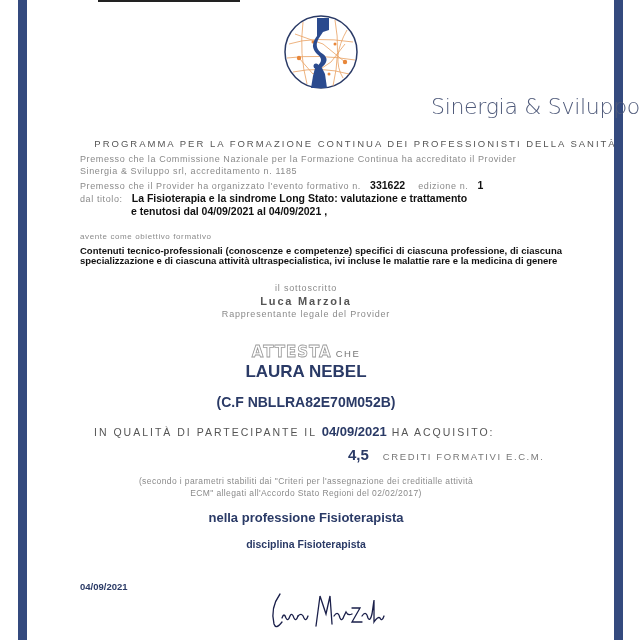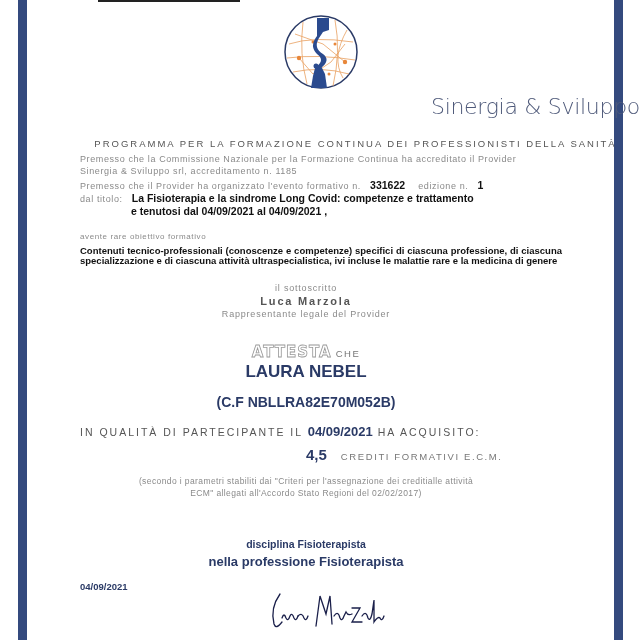--- a/index.html
+++ b/index.html
@@ -16,27 +16,27 @@
   .objective { position: absolute; left: 80px; width: 482px; top: 246px; font-size: 9.5px; line-height: 9.5px; font-weight: bold; color: #111; text-align: justify; }
   .center { position: absolute; left: 0; width: 612px; text-align: center; }
   .sottoscritto { top: 283px; font-size: 9px; color: #8a8a8a; letter-spacing: 0.8px; }
   .luca { top: 295px; font-size: 11px; color: #555; font-weight: bold; letter-spacing: 1.8px; text-align: center; }
   .rappr { top: 309px; font-size: 9px; color: #8a8a8a; letter-spacing: 0.8px; }
   .attesta { top: 343px; font-size: 15px; letter-spacing: 1px; }
   .attesta .outline { color: #fff; -webkit-text-stroke: 0.8px #999; font-weight: bold; font-family: "DejaVu Sans", sans-serif; }
   .attesta .che { font-size: 9.5px; color: #777; letter-spacing: 1.5px; margin-left: 4px; }
   .name { top: 362px; font-size: 17px; font-weight: bold; color: #2a3a66; }
   .cf { top: 394px; font-size: 14px; font-weight: bold; color: #2a3a66; }
-  .qualita { position: absolute; left: 80px; top: 424px; font-size: 10.5px; color: #555; letter-spacing: 2px; white-space: nowrap; }
+  .qualita { position: absolute; left: 94px; top: 424px; font-size: 10.5px; color: #555; letter-spacing: 2px; white-space: nowrap; }
   .qualita .date { font-size: 13px; font-weight: bold; color: #2a3a66; letter-spacing: 0; }
   .credits { position: absolute; left: 306px; top: 446px; white-space: nowrap; }
-  .credits .num { font-size: 15px; font-weight: bold; color: #2a3a66; }
+  .credits .num { font-size: 15px; font-weight: bold; color: #2a3a66; margin-left: 42px; }
   .credits .label { font-size: 9.5px; color: #777; letter-spacing: 1.6px; margin-left: 14px; }
   .secondo { top: 475px; font-size: 8.5px; color: #8a8a8a; line-height: 12px; letter-spacing: 0.4px; }
-  .professione { top: 510px; font-size: 13px; font-weight: bold; color: #2a3a66; margin-top: 44px; }
+  .professione { top: 510px; font-size: 13px; font-weight: bold; color: #2a3a66; }
   .disciplina { top: 538px; font-size: 10.5px; font-weight: bold; color: #2a3a66; }
   .date-bottom { position: absolute; left: 80px; top: 581px; font-size: 9.5px; font-weight: bold; color: #2a3a66; }
   .signature { position: absolute; left: 266px; top: 588px; width: 120px; height: 45px; }
 </style>
 </head>
 <body>
 
 <div class="border-left"></div>
 <div class="border-right"></div>
 <div class="top-strip"></div>
@@ -71,25 +71,25 @@
 <div class="line grey" style="top:154px;">Premesso che la Commissione Nazionale per la Formazione Continua ha accreditato il Provider</div>
 <div class="line grey" style="top:166px;">Sinergia &amp; Sviluppo srl, accreditamento n. 1185</div>
 <div class="line grey" style="top:179px;">
   <span>Premesso che il Provider ha organizzato l'evento formativo n.</span>
   <span class="bold-black" style="margin-left:6px;">331622</span>
   <span style="margin-left:10px;">edizione n.</span>
   <span class="bold-black" style="margin-left:6px;">1</span>
 </div>
 <div class="line grey" style="top:192px;">
   <span>dal titolo:</span>
-  <span class="bold-black" style="margin-left:6px;">La Fisioterapia e la sindrome Long Covid: competenze e trattamento</span>
+  <span class="bold-black" style="margin-left:6px;">La Fisioterapia e la sindrome Long Stato: valutazione e trattamento</span>
 </div>
 <div class="line bold-black" style="top:205px; left:131px;">e tenutosi dal 04/09/2021 al 04/09/2021 ,</div>
 
-<div class="line grey" style="top:232px; font-size:8px;">avente rare obiettivo formativo</div>
+<div class="line grey" style="top:232px; font-size:8px;">avente come obiettivo formativo</div>
 <div class="objective">Contenuti tecnico-professionali (conoscenze e competenze) specifici di ciascuna professione, di ciascuna specializzazione e di ciascuna attività ultraspecialistica, ivi incluse le malattie rare e la medicina di genere</div>
 
 <div class="center sottoscritto">il sottoscritto</div>
 <div class="center luca">Luca Marzola</div>
 <div class="center rappr">Rappresentante legale del Provider</div>
 
 <div class="center attesta">
   <span class="outline">ATTESTA</span><span class="che">CHE</span>
 </div>
 <div class="center name">LAURA NEBEL</div>

